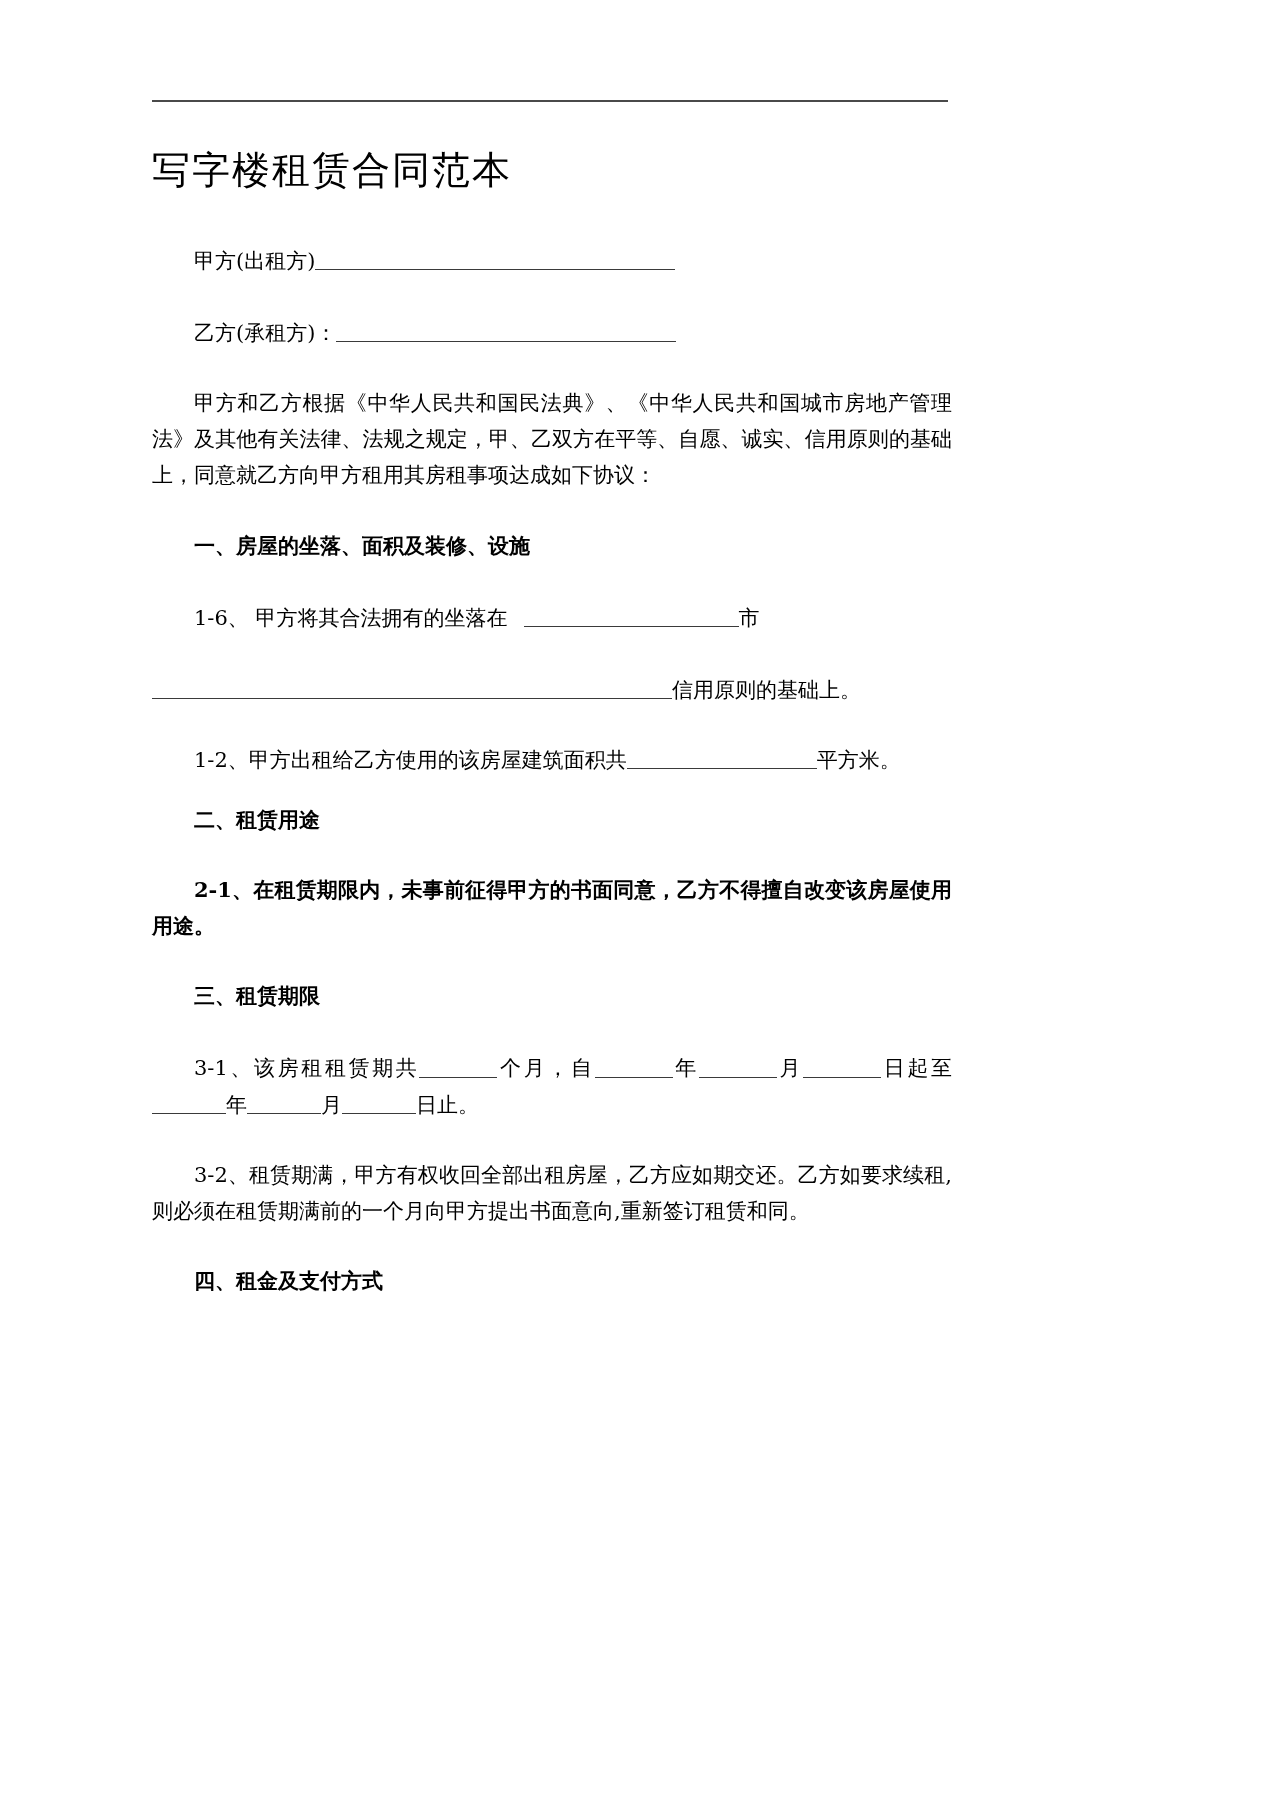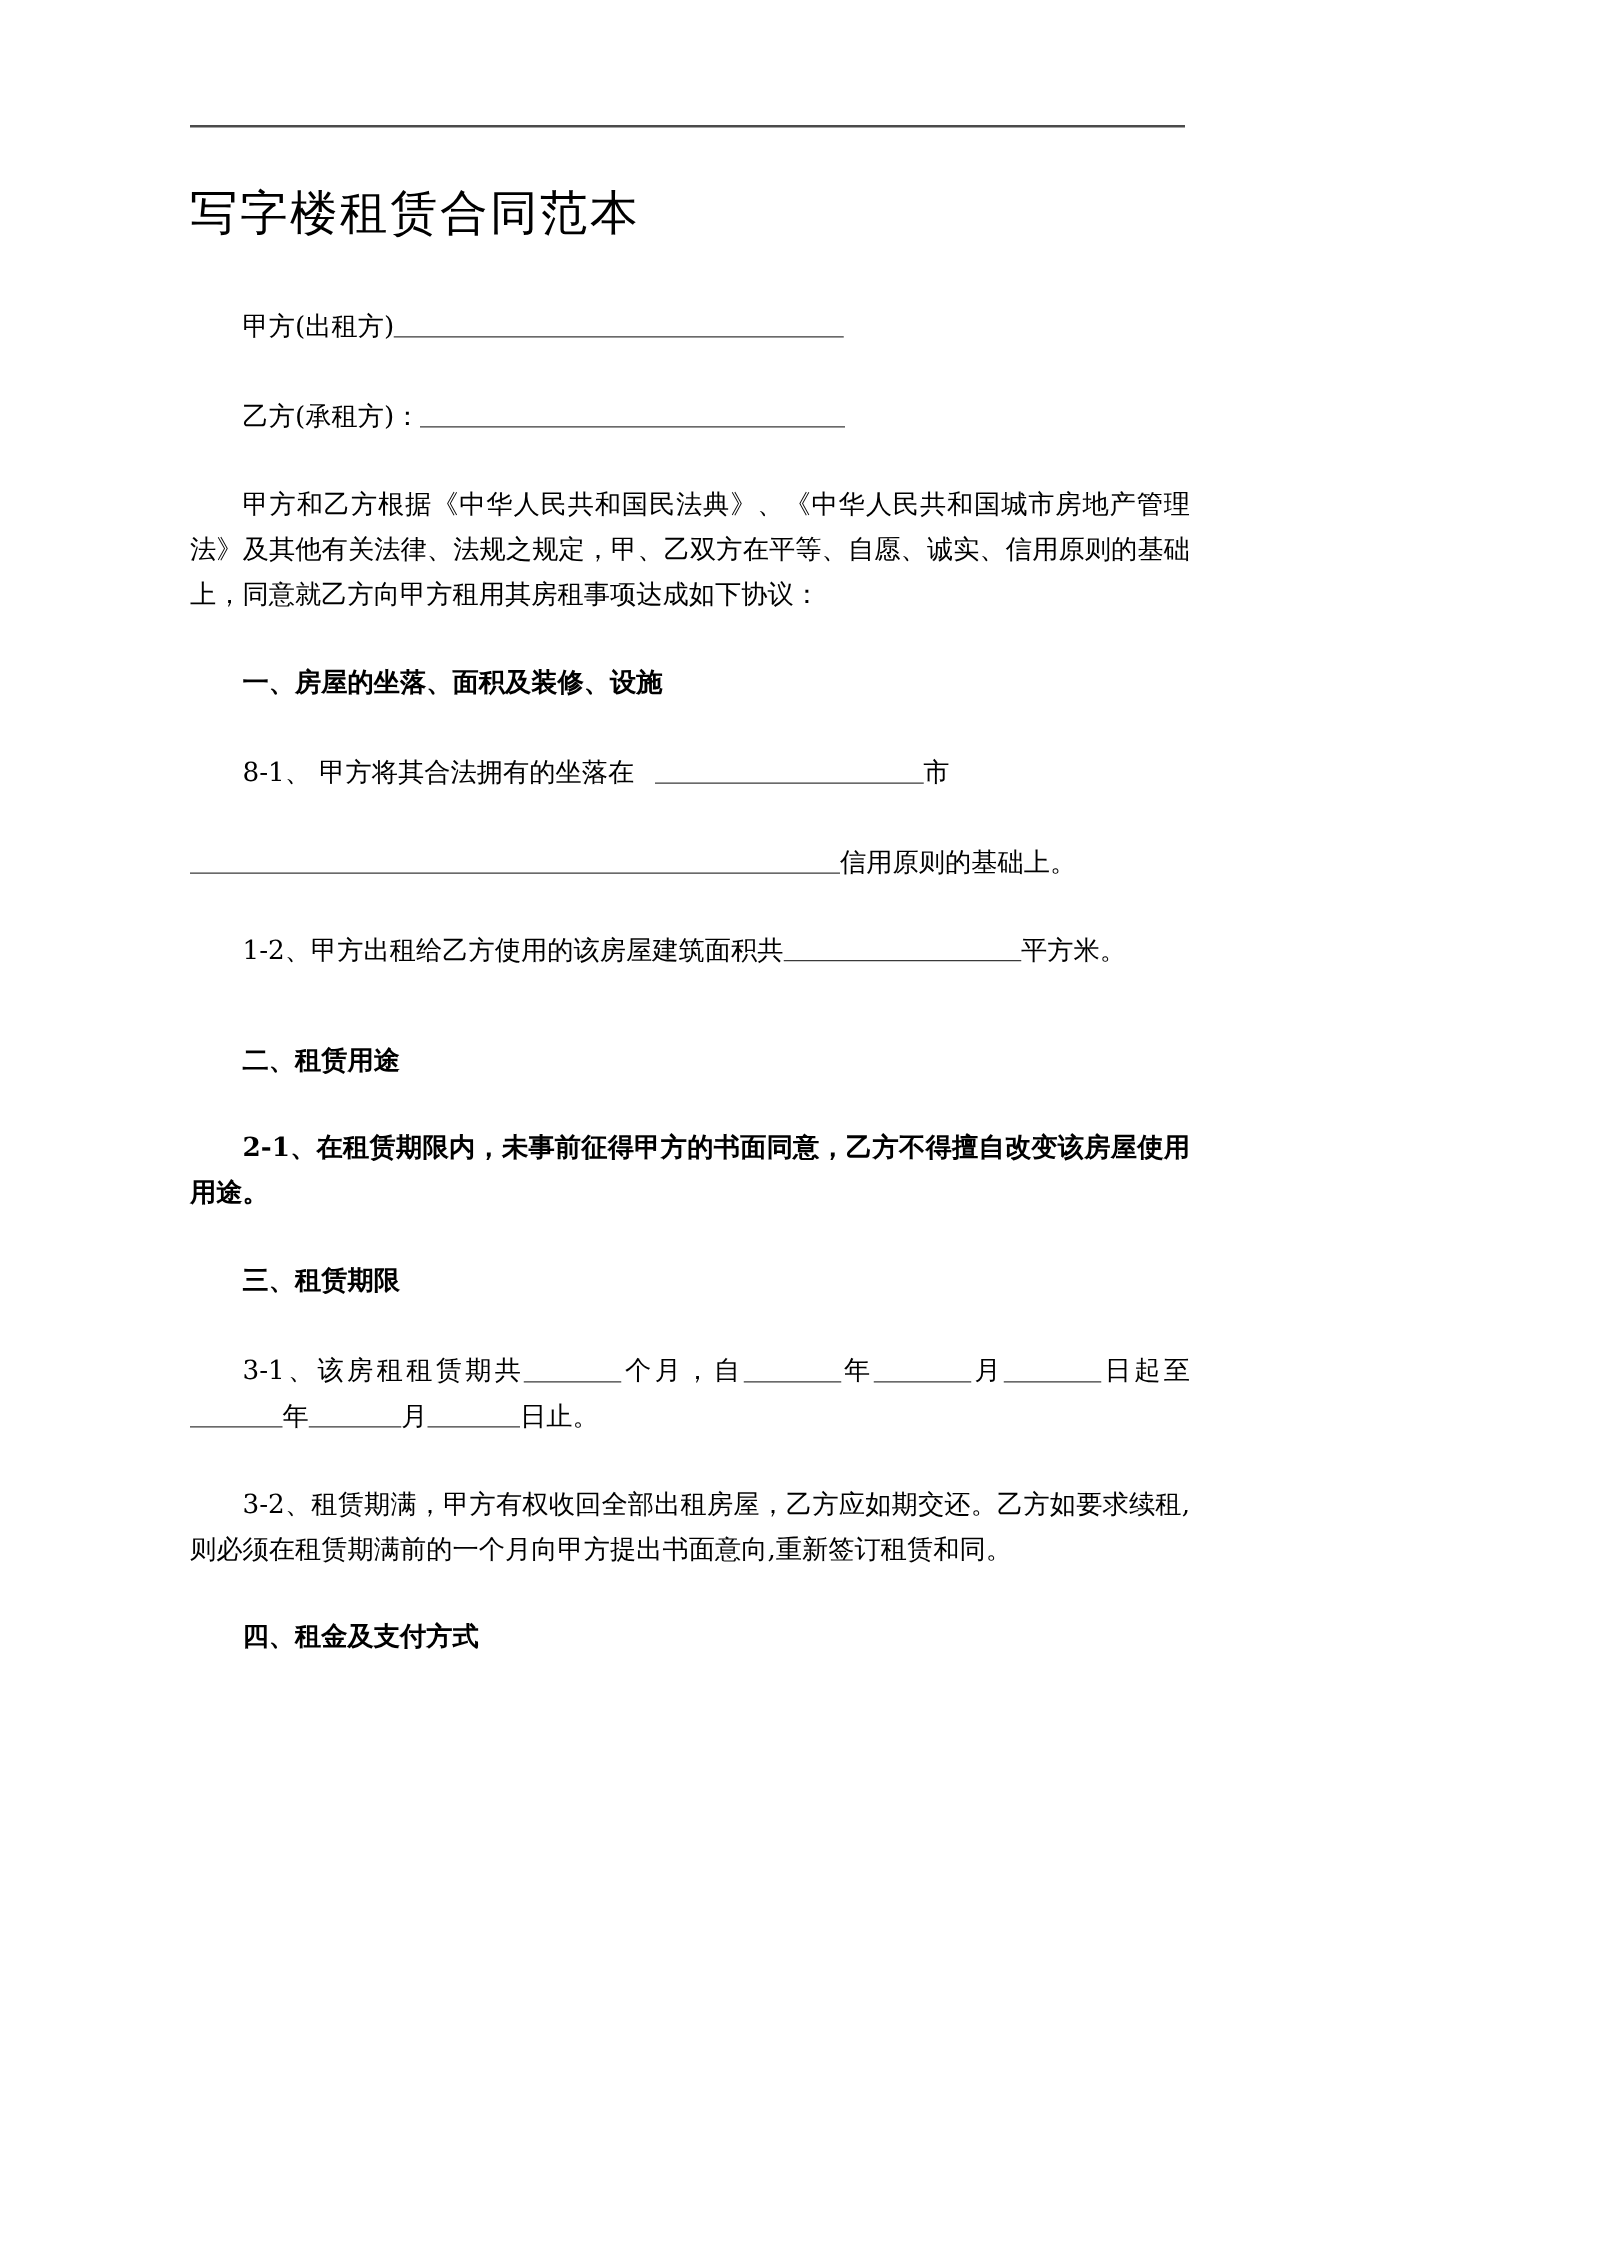--- a/index.html
+++ b/index.html
@@ -112,32 +112,32 @@
 
     <div class="blk" style="margin-top:34px;">
       <p class="para indent">甲方和乙方根据《中华人民共和国民法典》、《中华人民共和国城市房地产管理法》及其他有关法律、法规之规定，甲、乙双方在平等、自愿、诚实、信用原则的基础上，同意就乙方向甲方租用其房租事项达成如下协议：</p>
     </div>
 
     <div class="blk" style="margin-top:34px;">
       <p class="heading">一、房屋的坐落、面积及装修、设施</p>
     </div>
 
     <div class="blk" style="margin-top:36px;">
-      <p class="para indent"><span>8-1、 甲方将其合法拥有的坐落在</span><span class="u u-city"></span><span>市</span></p>
+      <p class="para indent"><span>1-6、 甲方将其合法拥有的坐落在</span><span class="u u-city"></span><span>市</span></p>
     </div>
 
     <div class="blk" style="margin-top:36px;">
       <p class="para"><span class="u u-addr"></span><span>信用原则的基础上。</span></p>
     </div>
 
     <div class="blk" style="margin-top:34px;">
       <p class="para indent"><span>1-2、甲方出租给乙方使用的该房屋建筑面积共</span><span class="u u-area"></span><span>平方米。</span></p>
     </div>
 
-    <div class="blk" style="margin-top:52px;">
+    <div class="blk" style="margin-top:24px;">
       <p class="heading">二、租赁用途</p>
     </div>
 
 
     <div class="blk" style="margin-top:34px;font-weight:bold;">
       <p class="para indent">2-1、在租赁期限内，未事前征得甲方的书面同意，乙方不得擅自改变该房屋使用用途。</p>
     </div>
 
     <div class="blk" style="margin-top:34px;">
       <p class="heading">三、租赁期限</p>

